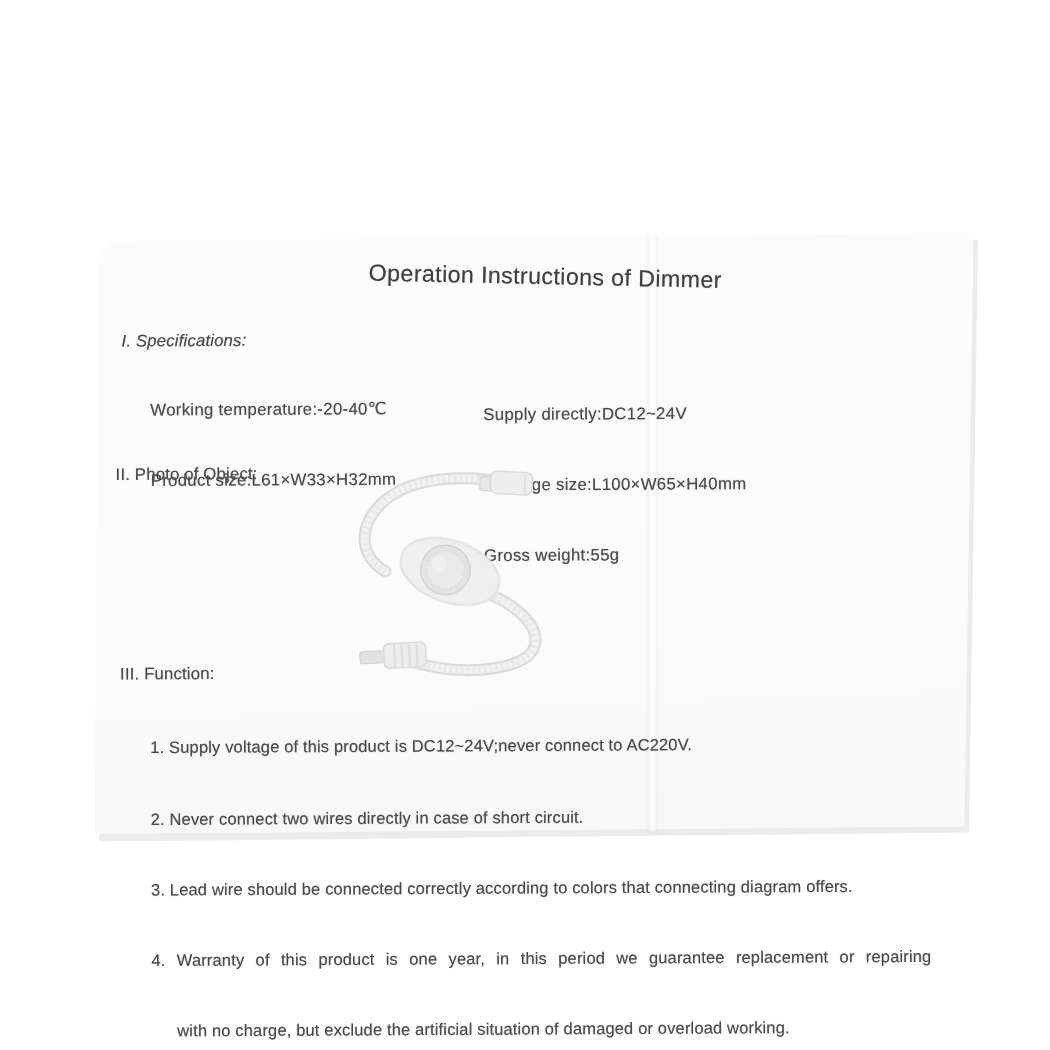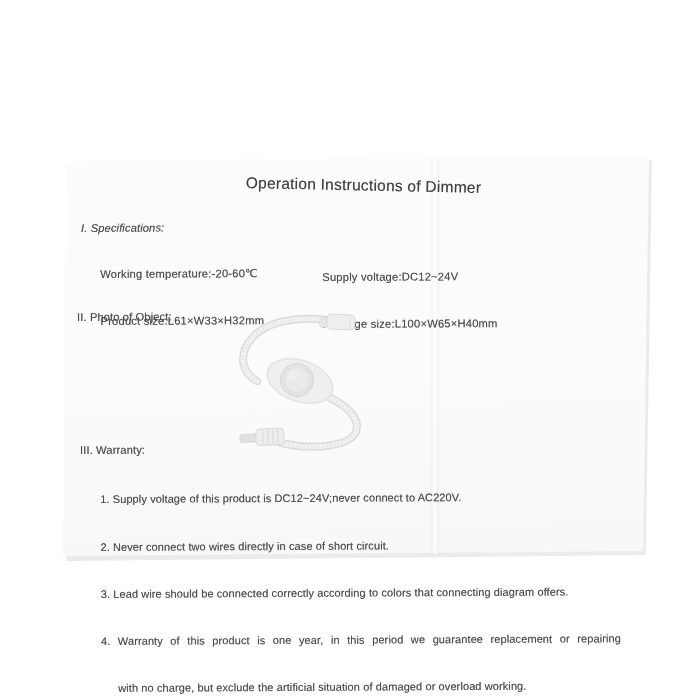--- a/index.html
+++ b/index.html
@@ -48,27 +48,28 @@
 
   <div class="paper-shadow"></div>
   <div class="paper"></div>
   <div class="paper-crease"></div>
 
   <div class="t title" style="left:246px; top:174px;">Operation Instructions of Dimmer</div>
 
   <div class="t" style="left:81px; top:222px; font-size:11.2px;font-style:italic;">I. Specifications:</div>
 
   <div class="t spec-block" style="left:100px; top:236px;">
-    <div>Working temperature:-20-60℃</div>
+    <div>Working temperature:-20-40℃</div>
     <div>Product size:L61×W33×H32mm</div>
   </div>
 
   <div class="t spec-block" style="left:322px; top:239px;">
-    <div>Supply voltage:DC12~24V</div>
+    <div>Supply directly:DC12~24V</div>
     <div>Package size:L100×W65×H40mm</div>
+    <div>Gross weight:55g</div>
   </div>
 
   <div class="t" style="left:77px; top:311px; font-size:11.2px;">II. Photo of Object:</div>
 
   <svg class="photo-svg" width="700" height="700" viewBox="0 0 700 700">
 
     <g>
       <path d="M342,323 C310,315 272,318 254,336 C238,352 240,371 257,381" fill="none" stroke="#dadada" stroke-width="8" stroke-linecap="round"></path>
       <path d="M342,323 C310,315 272,318 254,336 C238,352 240,371 257,381" fill="none" stroke="#f2f2f2" stroke-width="5.2" stroke-linecap="round"></path>
       <path d="M342,323 C310,315 272,318 254,336 C238,352 240,371 257,381" fill="none" stroke="#e2e2e2" stroke-width="5" stroke-dasharray="1.6 2.2" opacity="0.55"></path>
@@ -100,21 +101,21 @@
     <g transform="rotate(-3 262 438)">
       <rect x="240" y="433.5" width="18" height="8" rx="2" fill="#e1e1e1" stroke="#cfcfcf" stroke-width="0.7"></rect>
       <rect x="256" y="429" width="28" height="16.5" rx="3.5" fill="#ededed" stroke="#d8d8d8" stroke-width="0.9"></rect>
       <line x1="263" y1="430" x2="263" y2="445" stroke="#dedede" stroke-width="1.4"></line>
       <line x1="268" y1="430" x2="268" y2="445" stroke="#dedede" stroke-width="1.4"></line>
       <line x1="273" y1="430" x2="273" y2="445" stroke="#dedede" stroke-width="1.4"></line>
       <line x1="278" y1="430" x2="278" y2="445" stroke="#dedede" stroke-width="1.4"></line>
     </g>
   </svg>
 
-  <div class="t" style="left:80px; top:444px; font-size:11.2px;">III. Warranty:</div>
+  <div class="t" style="left:80px; top:444px; font-size:11.2px;">III. Function:</div>
 
   <div class="t warn-block" style="left:100px; top:461px;">
     <div>1. Supply voltage of this product is DC12~24V;never connect to AC220V.</div>
     <div>2. Never connect two wires directly in case of short circuit.</div>
     <div>3. Lead wire should be connected correctly according to colors that connecting diagram offers.</div>
     <div class="just">4. Warranty of this product is one year, in this period we guarantee replacement or repairing</div>
     <div class="cont">with no charge, but exclude the artificial situation of damaged or overload working.</div>
   </div>
 
 </div>

